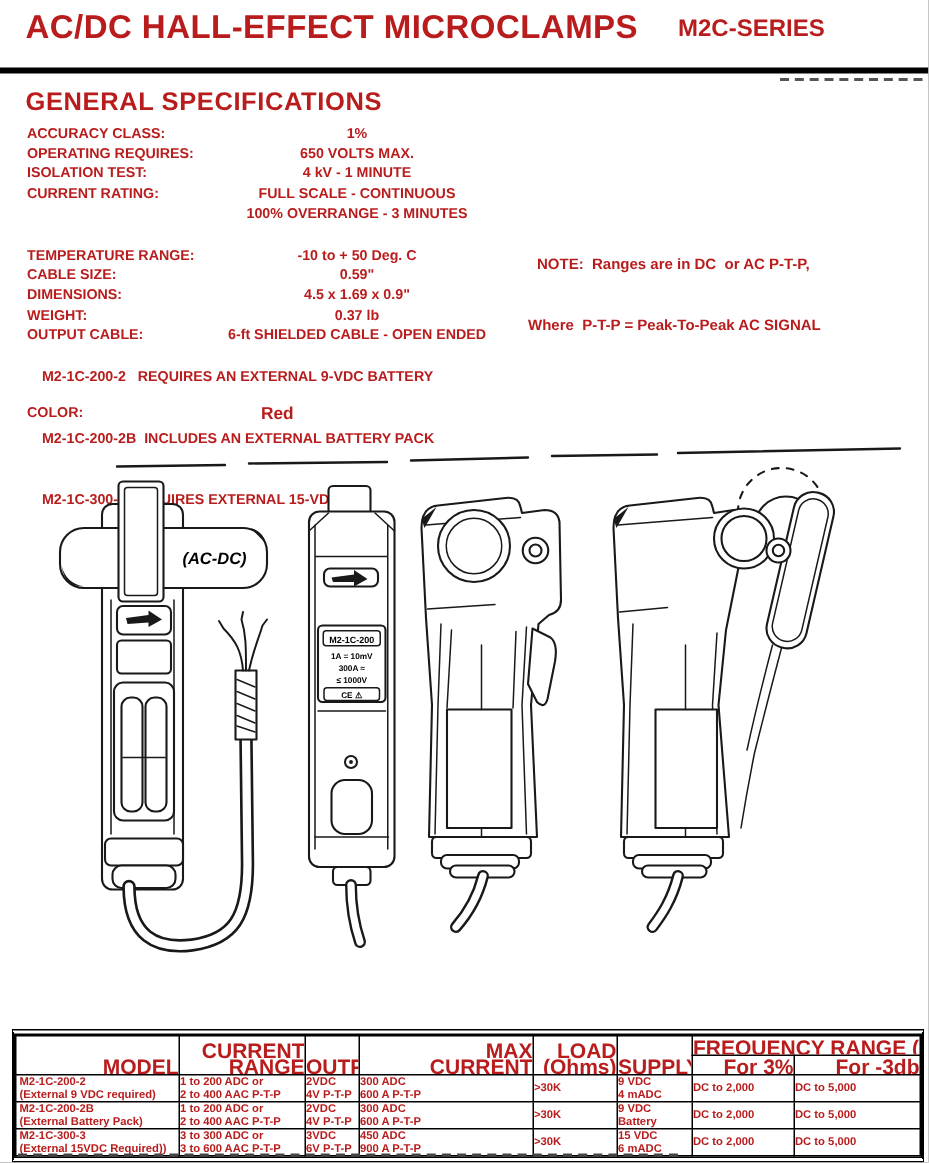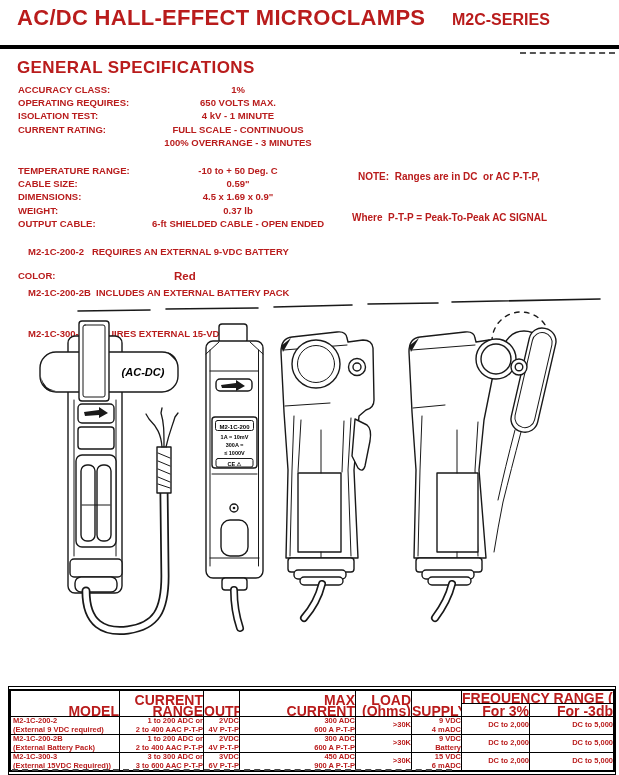--- a/index.html
+++ b/index.html
@@ -21,21 +21,21 @@
   .cable-notes{left:28px;top:217px;font-size:9.5px;font-weight:700;line-height:13.8px;white-space:pre;}
   .color-row{left:18px;top:270px;display:flex;font-size:9.5px;font-weight:700;}
   .color-row .val{margin-left:34px;font-size:11.5px;}
   .note{left:352px;top:115px;font-size:10px;font-weight:700;line-height:13.5px;white-space:pre;}
   .note .l1{margin-left:6px;margin-top:28px;}
   .special{left:8px;top:646px;font-size:11px;font-weight:700;letter-spacing:.2px;}
   .tablewrap{left:8px;top:686px;width:608px;border:2px solid #000;border-top:4px double #000;border-bottom:4px double #000;box-sizing:border-box;}
   table{border-collapse:collapse;width:100%;table-layout:fixed;}
   th,td{border:1px solid #000;padding:0;overflow:hidden;white-space:nowrap;}
   thead th{font-size:14px;line-height:10.5px;font-weight:700;vertical-align:bottom;text-align:right;height:12px;}
-  tbody td{font-size:7.5px;line-height:8.4px;font-weight:700;height:17px;text-align:right;vertical-align:middle;}
+  tbody td{font-size:7.5px;line-height:8.4px;font-weight:700;height:17px;text-align:left;vertical-align:middle;}
   tbody td.model{text-align:left;padding-left:2px;}
   .bottom-dash{left:12px;top:769px;width:440px;height:0;border-top:2px dashed #444;}
   
   svg *{stroke:#191919;stroke-width:1.4;fill:none;stroke-linejoin:round;stroke-linecap:round;}
   svg .fw{fill:#fff;}
   svg .fb{fill:#191919;stroke:none;}
   svg .thin{stroke-width:1;}
   svg .thin2{stroke-width:1.6;}
   svg .dash{stroke-dasharray:4.5 5.5;}
   svg .tube{stroke-width:9;}

